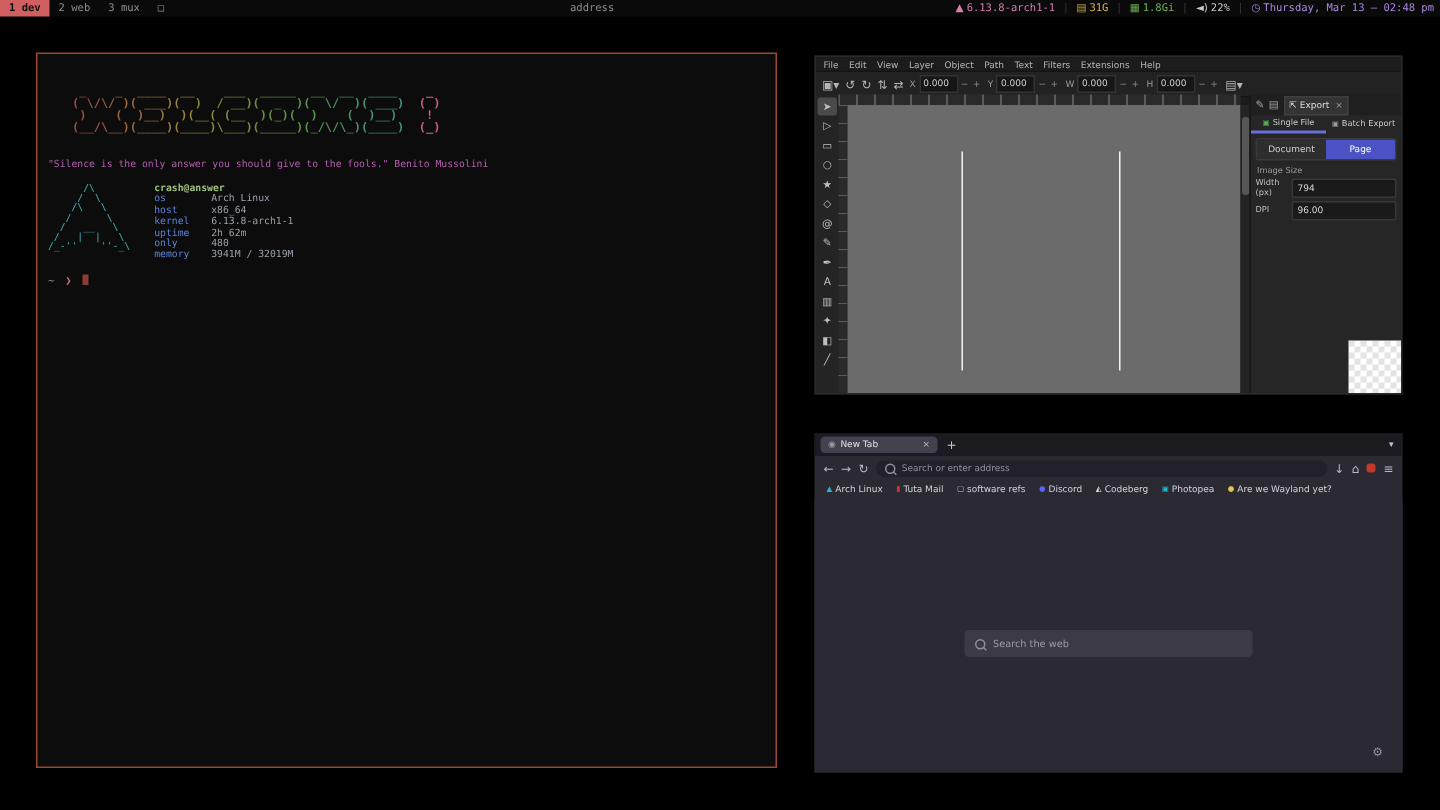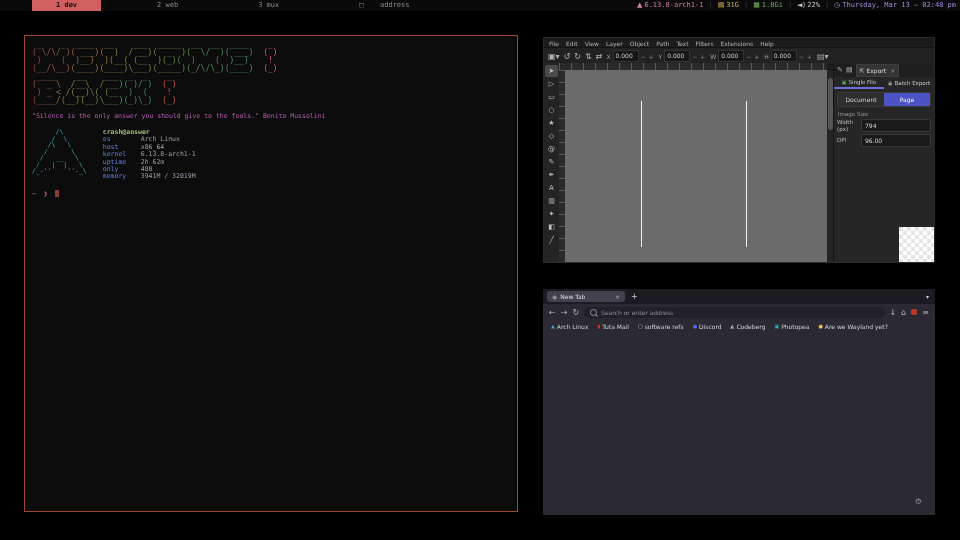--- a/index.html
+++ b/index.html
@@ -3,32 +3,32 @@
 <meta charset="utf-8">
 <style>
   html,body{margin:0;padding:0;background:#000;}
   .screen{position:relative;width:960px;height:540px;background:#000;overflow:hidden;
           font-family:"DejaVu Sans Mono",monospace;}
 
   
   .topbar{position:absolute;left:0;top:0;width:960px;height:11px;background:#0a0a0a;
           font-size:7px;color:#9a9a9a;}
   .tags{display:flex;height:11px;}
-  .tag{padding:0 24px;line-height:11px;color:#8f8f8f;margin-left:32px;}
+  .tag{padding:0 6px;line-height:11px;color:#8f8f8f;}
   .tag.sel{background:#d25f5f;color:#0d0d0d;font-weight:bold;}
   .bar-title{position:absolute;left:380px;top:0;line-height:11px;color:#8f8f8f;}
   .status{position:absolute;right:4px;top:0;display:flex;gap:5px;line-height:11px;align-items:center;}
   .mod{display:flex;gap:2px;align-items:center;}
   .mglyph{font-family:"DejaVu Sans",sans-serif;}
   .msep{color:#3a3a3a;}
 
   
   .term{position:absolute;left:24px;top:35px;width:494px;height:477px;background:#0c0c0c;
         border:1px solid #9c4733;box-sizing:border-box;padding:5px 7px;overflow:hidden;}
-  .banner{margin:0;font-size:8px;line-height:8px;font-weight:normal;}
+  .banner{margin:16px;font-size:8px;line-height:8px;font-weight:bold;}
   .grad{color:#7a8f55;}
   @supports (-webkit-background-clip:text){
     .grad{background:linear-gradient(90deg,#9a4a42,#97823f,#5d9347,#3f9387);
           -webkit-background-clip:text;background-clip:text;color:transparent;}
   }
   .quote{margin-top:7px;font-size:6.5px;color:#b45fae;}
   .fetch{display:flex;margin-top:9px;}
   .logo{margin:0;font-size:6.5px;line-height:6.5px;color:#45b0bd;}
   .fetchinfo{margin-left:16px;font-size:6.5px;line-height:7.4px;}
   .userhost{color:#9ec07c;font-weight:bold;}
@@ -151,25 +151,20 @@
         </span>
       </div>
   </div>
 
   <div class="term">
     <pre class="banner" id="ascii1"><span class="grad"> _    _  ____  __    ___  _____  __  __  ____ </span><span style="color: rgb(199, 91, 140);">   _ </span>
 <span class="grad">( \/\/ )( ___)(  )  / __)(  _  )(  \/  )( ___)</span><span style="color: rgb(199, 91, 140);">  ( )</span>
 <span class="grad"> )    (  )__)  )(__( (__  )(_)(  )    (  )__) </span><span style="color: rgb(199, 91, 140);">   ! </span>
 <span class="grad">(__/\__)(____)(____)\___)(_____)(_/\/\_)(____)</span><span style="color: rgb(199, 91, 140);">  (_)</span>
 </pre>
-    <pre class="banner" id="ascii2"><span class="grad"> ____    __    ___  _  _ </span><span style="color: rgb(205, 88, 82);">   _ </span>
-<span class="grad">(  _ \  /__\  / __)( )/ )</span><span style="color: rgb(205, 88, 82);">  ( )</span>
-<span class="grad"> ) _ &lt; /(__)\( (__  )  ( </span><span style="color: rgb(205, 88, 82);">   ! </span>
-<span class="grad">(____/(__)(__)\___)(_)\_)</span><span style="color: rgb(205, 88, 82);">  (_)</span>
-</pre>
     <div class="quote">"Silence is the only answer you should give to the fools."  Benito Mussolini</div>
     <div class="fetch">
       <pre class="logo" id="archlogo">      /\
      /  \
     /\   \
    /      \
   /   __   \
  /   |  |   \
 /_-''    ''-_\</pre>
       <div class="fetchinfo">
@@ -349,17 +344,21 @@
         <span class="bm">
           <span class="bg" style="color: rgb(35, 181, 200);">▣</span>
           <span>Photopea</span>
         </span>
         <span class="bm">
           <span class="bg" style="color: rgb(232, 195, 90);">●</span>
           <span>Are we Wayland yet?</span>
         </span>
       </div>
     <div class="brw-content">
+      <div class="searchpill">
+        <span class="mag"></span>
+        <span>Search the web</span>
+      </div>
       <span class="gear">⚙</span>
     </div>
   </div>
 
 </div>
 
 </body></html>

